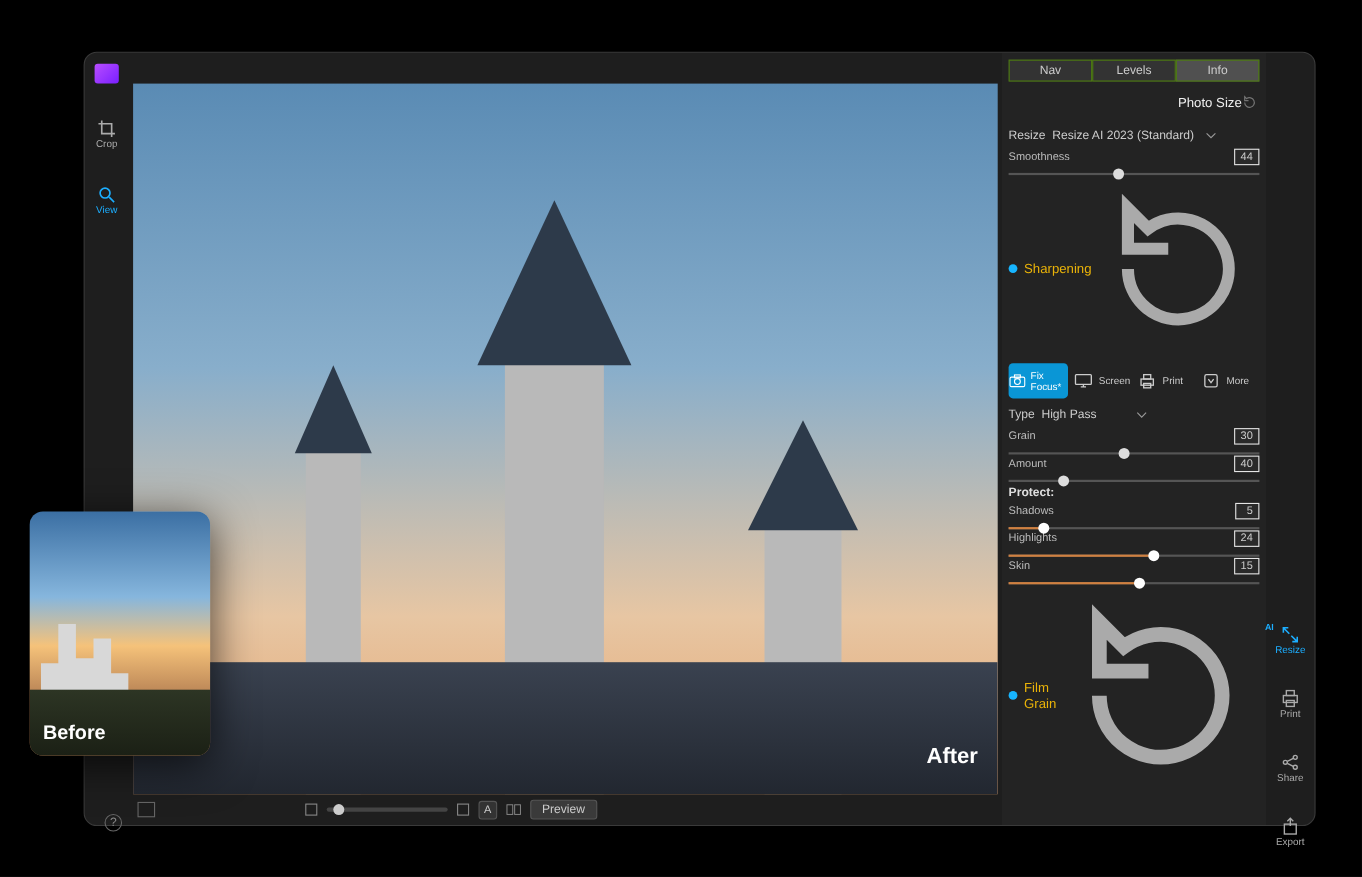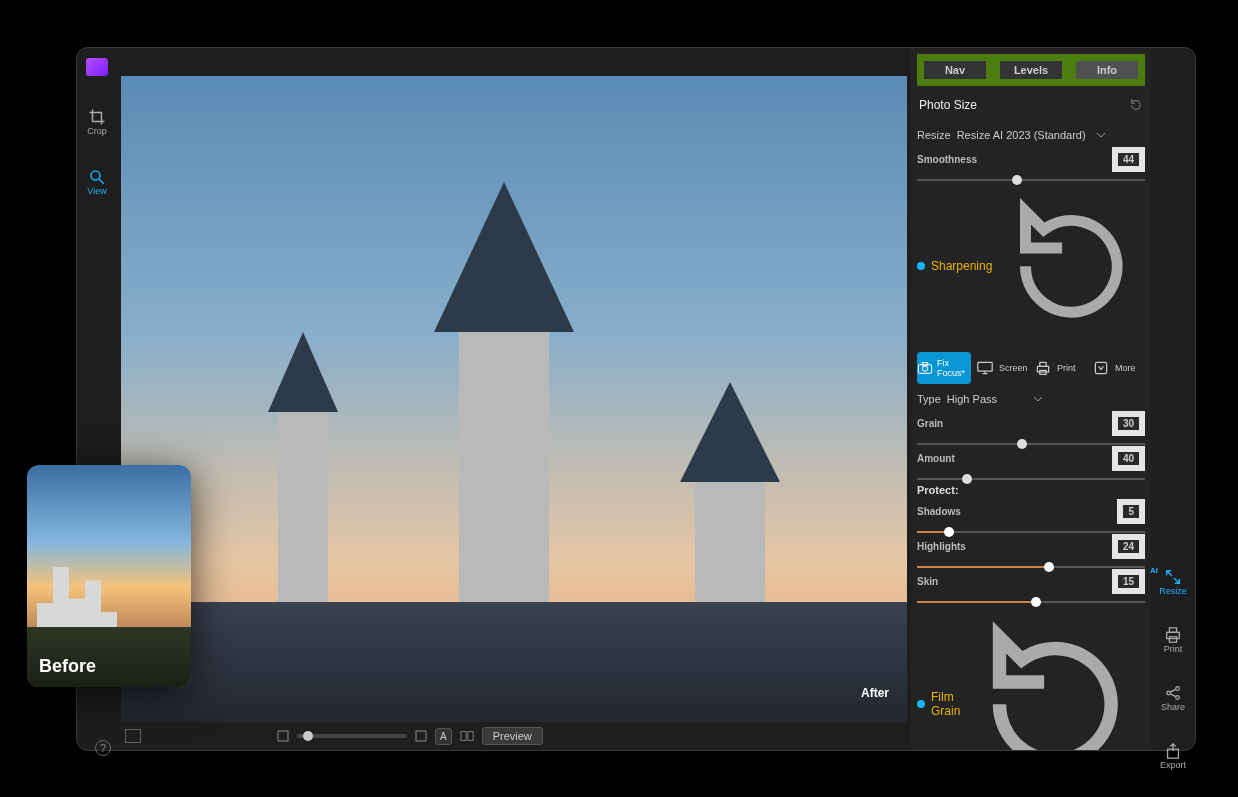--- a/index.html
+++ b/index.html
@@ -43,21 +43,21 @@
 
 
 .canvas-wrap { flex: 1; display: flex; flex-direction: column; padding-top: 28px; }
 .canvas {
   flex: 1; margin: 0 4px;
   background: linear-gradient(to bottom, #5a8bb4 0%, #88aecb 40%, #e7c6a3 75%, #e5a46e 100%);
   position: relative; overflow: hidden;
 }
 .after-label {
   position: absolute; right: 18px; bottom: 22px;
-  color: #fff; font-weight: 600; font-size: 12px;
+  color: #fff; font-weight: 600; font-size: 20px;
 }
 
 .tower { position: absolute; background: #b9b9b9; }
 .tower.main { left: 43%; bottom: 0; width: 90px; height: 420px; }
 .tower .roof { position: absolute; top: -120px; left: -25px; width: 0; height: 0; border-left: 70px solid transparent; border-right: 70px solid transparent; border-bottom: 150px solid #2d3a4a; }
 .tower.small { left: 20%; bottom: 0; width: 50px; height: 320px; }
 .tower.small .roof { top: -70px; left: -10px; border-left-width: 35px; border-right-width: 35px; border-bottom-width: 80px; }
 .tower.right { left: 73%; bottom: 0; width: 70px; height: 250px; }
 .tower.right .roof { top: -90px; left: -15px; border-left-width: 50px; border-right-width: 50px; border-bottom-width: 100px; }
 .castle-base { position:absolute; bottom:0; left:0; right:0; height: 120px; background: linear-gradient(#3a4250,#222730); }
@@ -68,32 +68,32 @@
 .mini-slider { width: 110px; height: 4px; background:#444; position:relative; border-radius:2px; }
 .mini-slider .knob { position:absolute; top:-3px; left: 6px; width:10px; height:10px; border-radius:50%; background:#ccc; }
 .small-btn { padding: 2px 4px; border:1px solid #555; border-radius:3px; font-size:10px; color:#ccc; cursor:pointer; }
 .preview-btn { padding: 2px 10px; background:#3a3a3a; border:1px solid #555; border-radius:3px; cursor:pointer; }
 
 
 .right-panel { width: 240px; background:#232323; display:flex; flex-direction:column; font-size:11px; color:#ccc; overflow-y:auto; padding: 0 6px 8px 6px; }
 .right-panel::-webkit-scrollbar { width: 0; }
 
 .panel-tabs { display:flex; margin: 6px 0; }
-.panel-tabs div { flex:1; text-align:center; padding:3px 0; background:#333; border:7px solid #4d7c0f; font-size:11px; cursor:pointer;font-weight:bold; }
+.panel-tabs div { flex:1; text-align:center; padding:3px 0; background:#333; border:1px solid #4d7c0f; font-size:11px; cursor:pointer; }
 .panel-tabs div.active { background:#505050; }
 
-.section-hdr { display:flex; align-items:center; justify-content:space-between; padding: 6px 2px; font-size:12px; color:#eee; font-weight:500; cursor:pointer; }
+.section-hdr { display:flex; align-items:center; justify-content:flex-end; padding: 6px 2px; font-size:12px; color:#eee; font-weight:500; cursor:pointer; }
 .section-hdr .reset-ic { width:14px; height:14px; opacity:.6; }
 .section-sub { display:flex; align-items:center; gap:6px; font-size:12px; color:#eab308; padding: 6px 0; font-weight:500;}
 .bullet { width:8px; height:8px; border-radius:50%; background:#17b5ff; flex:none; cursor:pointer;}
 .grow { flex:1; }
 
-.row { display:flex; align-items:center; justify-content:space-between; padding: 3px 0; font-weight: bold; }
+.row { display:flex; align-items:center; justify-content:space-between; padding: 3px 0; }
 .row .lbl { font-size:10px; color:#bbb; }
-.row .val { font-size:10px; background:#2a2a2a; border:6px solid #e5e5e5; padding:1px 5px; min-width:22px; text-align:right; }
+.row .val { font-size:10px; background:#2a2a2a; border:1px solid #e5e5e5; padding:1px 5px; min-width:22px; text-align:right; }
 
 .slider { position:relative; height:10px; margin-bottom:4px; }
 .slider .track { position:absolute; left:0; right:0; top:4px; height:2px; background:#555; }
 .slider .knob { position:absolute; top:0; width:10px; height:10px; border-radius:50%; background:#ddd; transform:translateX(-50%); }
 .slider.orange .track { background: linear-gradient(to right, #d08040, #d08040); }
 .slider.orange .knob { background:#fff; }
 .slider .fill { position:absolute; left:0; top:4px; height:2px; background:#d08040; }
 
 .dd { display:flex; align-items:center; gap:6px; padding:3px 0; font-size:11px; cursor:pointer;}
 .dd .chev { margin-left: 4px; opacity:.7; }

